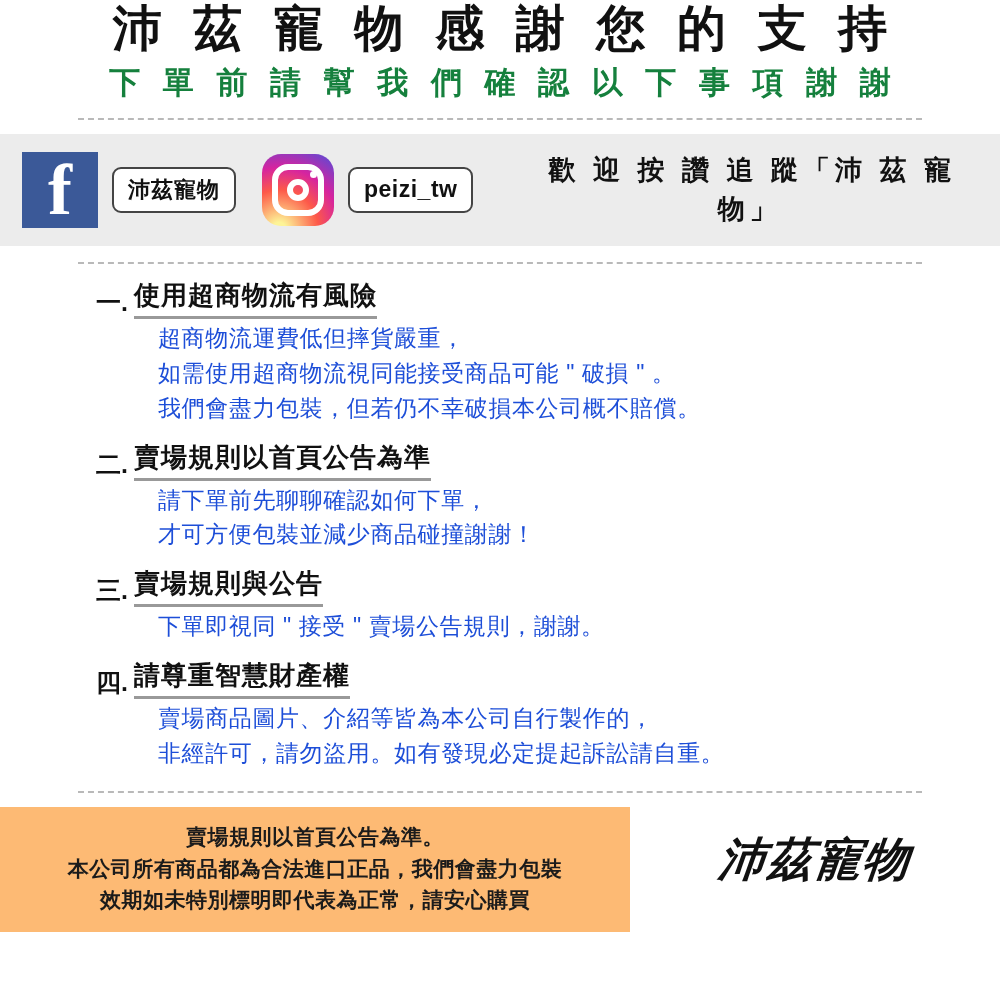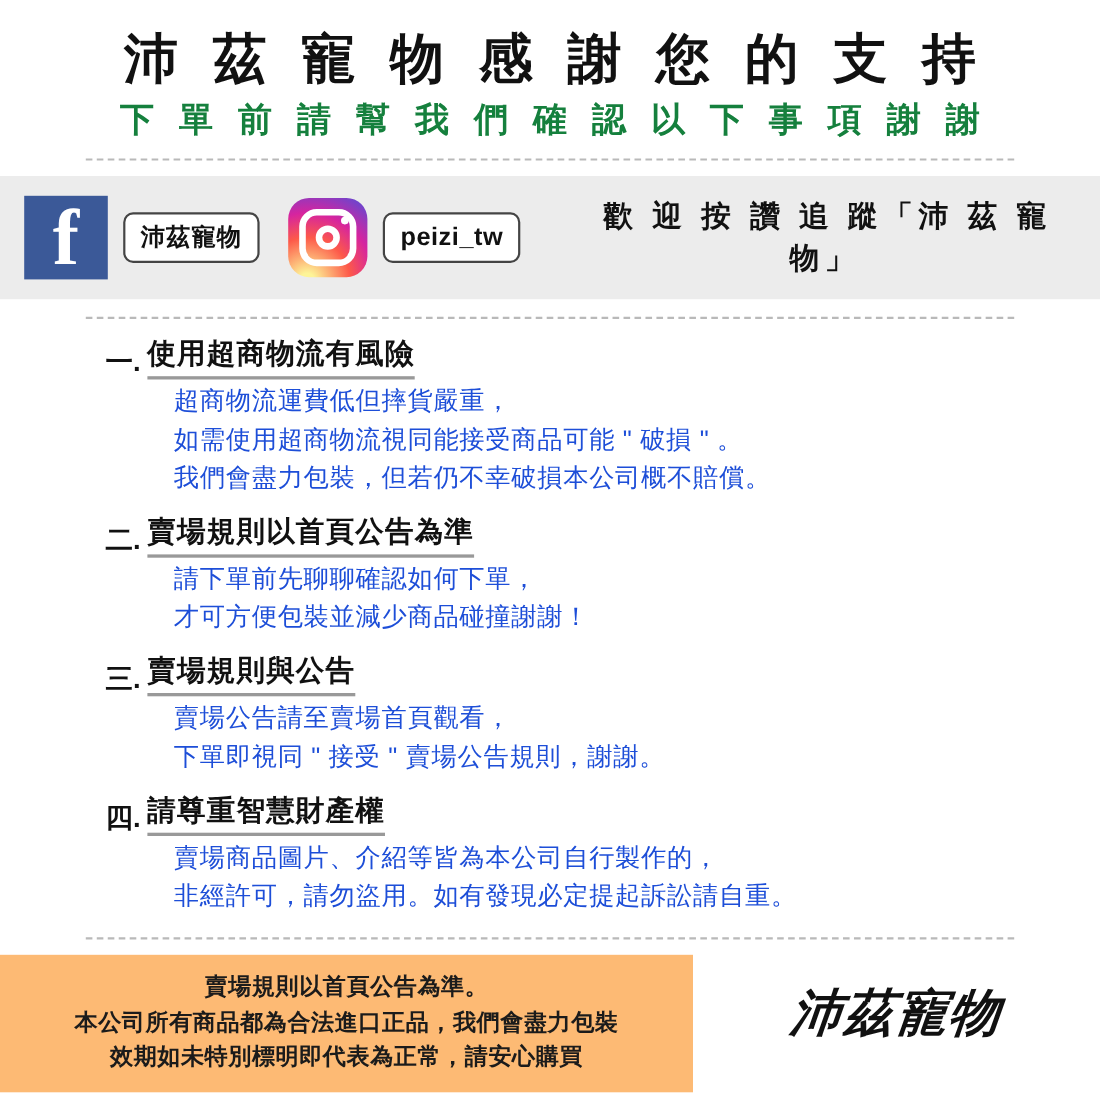--- a/index.html
+++ b/index.html
@@ -6,21 +6,21 @@
   html, body {
     width: 1000px; height: 1000px;
     background: #ffffff;
     font-family: "Liberation Sans", "DejaVu Sans", sans-serif;
     color: #1a1a1a;
     overflow: hidden;
   }
   .page { position: relative; width: 1000px; height: 1000px; }
 
   
-  .header { padding-top: 26px; text-align: center; }
+  .header { padding-top: 0; text-align: center; }
   .title-main {
     font-size: 49px;
     font-weight: bold;
     letter-spacing: 9px;
     line-height: 1.18;
     color: #111;
     text-indent: 9px;
   }
   .title-sub {
     font-size: 31px;
@@ -259,21 +259,20 @@
         <div>才可方便包裝並減少商品碰撞謝謝！</div>
       </div>
     </div>
 
     <div class="rule">
       <div class="rule-head">
         <span class="rule-num">三.</span>
         <span class="rule-title">賣場規則與公告</span>
       </div>
       <div class="rule-body">
-        <div>賣場公告請至賣場首頁觀看，</div>
         <div>下單即視同 " 接受 " 賣場公告規則，謝謝。</div>
       </div>
     </div>
 
     <div class="rule">
       <div class="rule-head">
         <span class="rule-num">四.</span>
         <span class="rule-title">請尊重智慧財產權</span>
       </div>
       <div class="rule-body">

